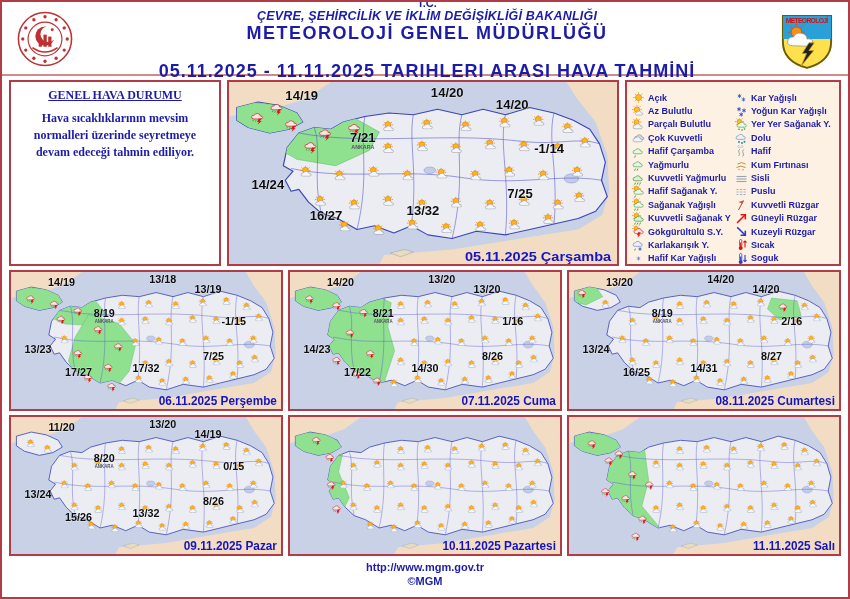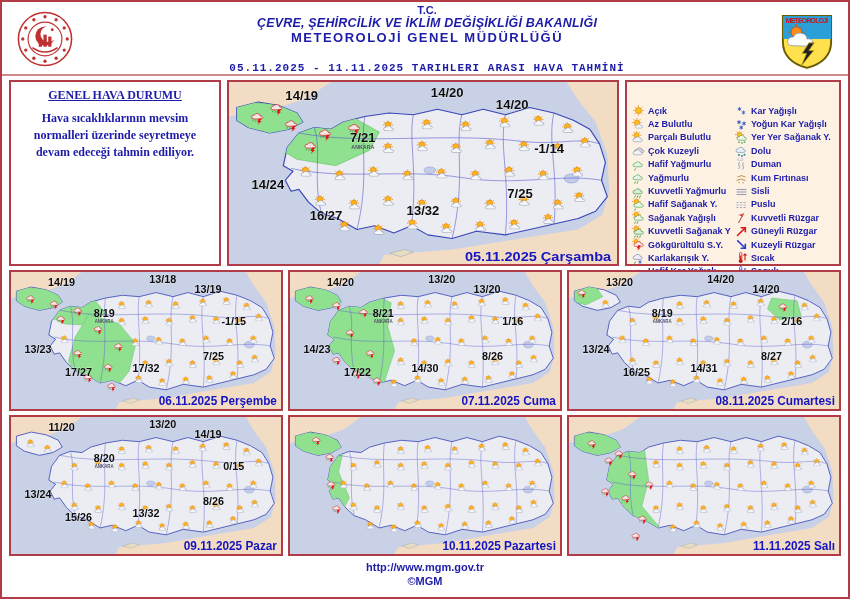--- a/index.html
+++ b/index.html
@@ -3,31 +3,31 @@
 <meta charset="utf-8">
 <style>
   html,body{margin:0;padding:0;background:#fff;}
   .page{position:relative;width:850px;height:599px;box-sizing:border-box;border:2px solid #b13c47;
         background:#fff;font-family:"Liberation Sans",sans-serif;overflow:hidden;}
   .header{height:74px;display:flex;align-items:center;justify-content:space-between;
           padding:2px 14px 0 14px;border-bottom:2px solid #d08a8a;box-sizing:border-box;}
   .titles{flex:1;text-align:center;color:#1c1ca8;font-weight:bold;}
   .t1{font-size:11px;}
   .t2{font-size:12.5px;letter-spacing:.2px;font-style:italic;}
-  .t3{font-size:13px;letter-spacing:1.5px;}
-  .t4{font-size:11px;margin-top:17px;letter-spacing:1px;font-family:Liberation Mono, monospace;}
+  .t3{font-size:18px;letter-spacing:1.5px;}
+  .t4{font-size:18px;margin-top:17px;letter-spacing:1px;}
   .row1{display:flex;gap:6px;padding:4px 7px 2px 7px;height:186px;}
   .genel{width:212px;min-width:212px;border:2px solid #b13c47;box-sizing:border-box;background:#fff;
          padding:3px 6px;text-align:center;color:#1c1ca8;font-family:Liberation Serif, serif;}
   .genel h2{font-size:12px;margin:3px 0 7px 0;text-decoration:underline;}
   .genel p{font-size:12px;font-weight:bold;margin:0;line-height:1.4;}
   .mapbox{border:2px solid #b13c47;box-sizing:border-box;background:#f3dcc4;position:relative;overflow:hidden;}
   .mapbox.main{flex:1;}
   .legendbox{width:216px;min-width:216px;border:2px solid #b13c47;box-sizing:border-box;background:#fdf1e3;
-             display:flex;padding:22px 3px 3px 5px;gap:2px;}
+             display:flex;padding:9px 3px 3px 5px;gap:2px;}
   .lcol{flex:1;min-width:0;}
   .legend-item{display:flex;align-items:center;gap:3px;height:13.4px;color:#1c1ca8;font-weight:bold;
                font-size:9px;white-space:nowrap;}
   .legend-item svg{flex:0 0 13px;}
   .maprow{display:flex;gap:5px;padding:2px 7px;height:141px;}
   .maprow .mapbox{flex:1;}
   svg.map{display:block;width:100%;height:100%;}
   .footer{text-align:center;color:#1c1ca8;font-weight:bold;font-size:11px;line-height:13.5px;padding-top:3px;}
 </style>
 </head>
@@ -263,32 +263,32 @@
           </div>
           <div class="legend-item">
             <svg viewBox="0 0 13 13" width="13" height="13">
               <g transform="translate(1.5,-2)">
                 <path d="M3,10.8 q-2.3,0 -1.9,-2 q0.3,-1.8 2.2,-1.5 q0.8,-1.9 3,-1.5 q2.2,0.4 2.1,2.2 q1.9,-0.3 1.9,1.3 q0,1.5 -1.9,1.5 z" fill="#d9dce6" stroke="#7a8496" stroke-width="0.6"></path>
               </g>
               <g transform="">
                 <path d="M3,10.8 q-2.3,0 -1.9,-2 q0.3,-1.8 2.2,-1.5 q0.8,-1.9 3,-1.5 q2.2,0.4 2.1,2.2 q1.9,-0.3 1.9,1.3 q0,1.5 -1.9,1.5 z" fill="#f2f3f7" stroke="#8a93a8" stroke-width="0.6"></path>
               </g>
             </svg>
-            <span>Çok Kuzeyli</span>
+            <span>Çok Kuvvetli</span>
           </div>
           <div class="legend-item">
             <svg viewBox="0 0 13 13" width="13" height="13">
               <g transform="translate(0,-2)">
                 <path d="M3,10.8 q-2.3,0 -1.9,-2 q0.3,-1.8 2.2,-1.5 q0.8,-1.9 3,-1.5 q2.2,0.4 2.1,2.2 q1.9,-0.3 1.9,1.3 q0,1.5 -1.9,1.5 z" fill="#e7f5e7" stroke="#3a9a3a" stroke-width="0.6"></path>
               </g>
               <g stroke="#2a9a2a" stroke-width="0.9">
                 <line x1="3.5" y1="10.6" x2="2.6" y2="12.6"></line>
               </g>
             </svg>
-            <span>Hafif Yağmurlu</span>
+            <span>Hafif Çarşamba</span>
           </div>
           <div class="legend-item">
             <svg viewBox="0 0 13 13" width="13" height="13">
               <g transform="translate(0,-2)">
                 <path d="M3,10.8 q-2.3,0 -1.9,-2 q0.3,-1.8 2.2,-1.5 q0.8,-1.9 3,-1.5 q2.2,0.4 2.1,2.2 q1.9,-0.3 1.9,1.3 q0,1.5 -1.9,1.5 z" fill="#e7f5e7" stroke="#3a9a3a" stroke-width="0.6"></path>
               </g>
               <g stroke="#2a9a2a" stroke-width="0.9">
                 <line x1="3.5" y1="10.6" x2="2.6" y2="12.6"></line>
                 <line x1="6" y1="10.6" x2="5.1" y2="12.6"></line>
               </g>
@@ -500,21 +500,21 @@
           <div class="legend-item">
             <svg viewBox="0 0 13 13" width="13" height="13">
               <g stroke="#98a0b0" stroke-width="1" fill="none">
                 <path d="M3.5,11 q2,-1.5 0.5,-3.5 q-1.2,-1.8 0.8,-3.5"></path>
                 <path d="M7.5,11.5 q2,-1.5 0.5,-3.5 q-1.2,-1.8 0.8,-3.5"></path>
               </g>
               <g transform="translate(2,-4) scale(0.6)">
                 <path d="M3,10.8 q-2.3,0 -1.9,-2 q0.3,-1.8 2.2,-1.5 q0.8,-1.9 3,-1.5 q2.2,0.4 2.1,2.2 q1.9,-0.3 1.9,1.3 q0,1.5 -1.9,1.5 z" fill="#e8eaf0" stroke="#98a0b0" stroke-width="0.6"></path>
               </g>
             </svg>
-            <span>Duman</span>
+            <span>Hafif</span>
           </div>
           <div class="legend-item">
             <svg viewBox="0 0 13 13" width="13" height="13">
               <g stroke="#c09040" stroke-width="1" fill="none">
                 <path d="M1.5,9.5 q4,-2.8 9,0"></path>
                 <path d="M2.5,6 q4,-2.8 8,0"></path>
               </g>
               <g fill="#c09040">
                 <circle cx="4" cy="11.5" r="0.7"></circle>
                 <circle cx="8" cy="11.8" r="0.7"></circle>

